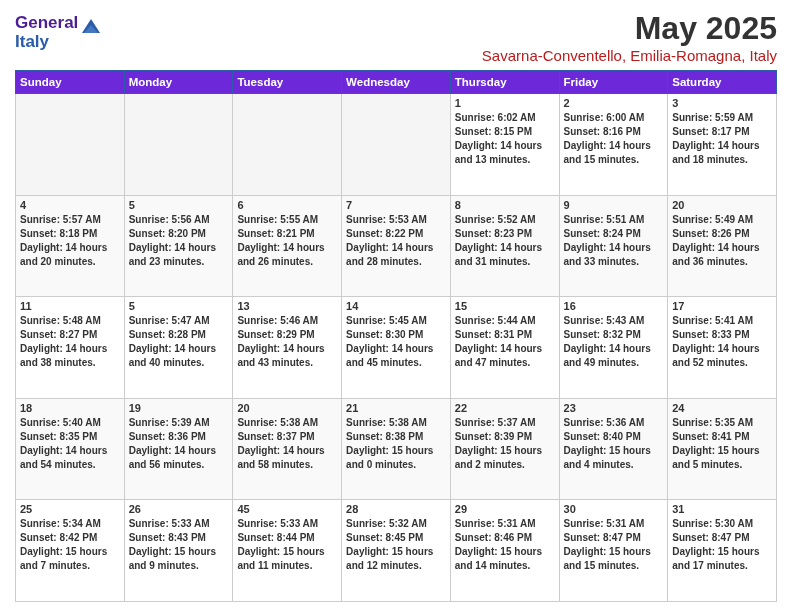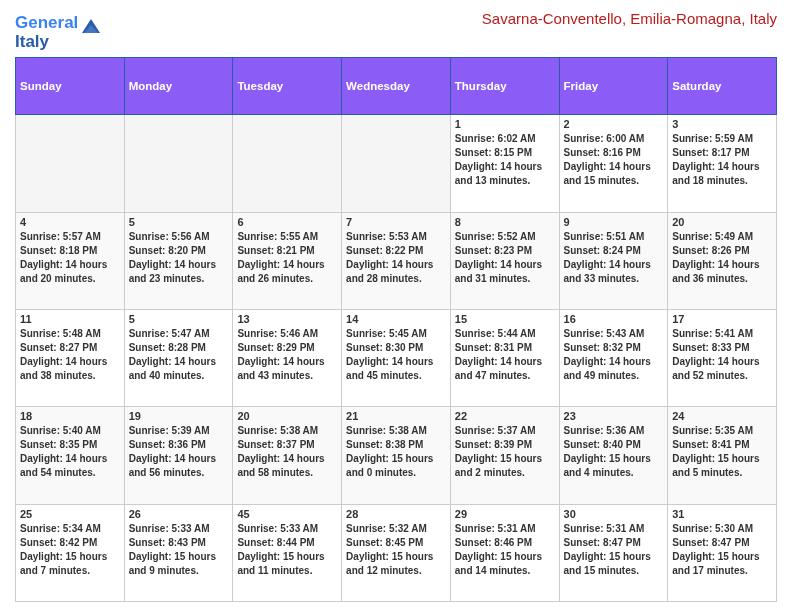--- a/index.html
+++ b/index.html
@@ -48,24 +48,24 @@
     .location-title {
       font-size: 15px;
       color: #b91c1c;
     }
     .calendar-table {
       width: 100%;
       border-collapse: collapse;
       flex: 1;
     }
     .calendar-table th {
-      background: #8b5cf6;
+      background: #6d28d9;
       color: #fff;
       font-size: 11.5px;
-      padding: 22px 4px;
+      padding: 5px 4px;
       text-align: left;
       border: 1px solid #2a5caa;
     }
     .calendar-table td {
       border: 1px solid #ccc;
       vertical-align: top;
       padding: 3px 4px;
       font-size: 9px;
       color: #333;
       width: calc(100% / 7);
@@ -92,31 +92,32 @@
   </style>
 </head>
 <body>
 
 <div class="page">
   <div class="header">
     <div class="logo">
       <div>
         <div style="display:flex;align-items:center;">
           <span class="logo-text">
-            <span style="color:#3b82f6;font-size:17px;font-weight:bold;">General</span>
+            <span style="color:#4c1d95;font-size:17px;font-weight:bold;">General</span>
             <span style="color:#2a5caa;font-size:17px;font-weight:bold;">Italy</span>
           </span>
           <svg width="22" height="22" viewBox="0 0 22 22" style="margin-left:2px;margin-top:-14px;">
             <polygon points="2,18 11,4 20,18" fill="#2a5caa"></polygon>
             <polygon points="11,10 18,18 4,18" fill="#5588cc" opacity="0.6"></polygon>
           </svg>
         </div>
       </div>
     </div>
     <div class="title-block">
+      <div class="month-title">May 2025</div>
       <div class="location-title">Savarna-Conventello, Emilia-Romagna, Italy</div>
     </div>
   </div>
 
   <table class="calendar-table">
     <thead>
       <tr>
       <th>Sunday</th>
           <th>Monday</th>
           <th>Tuesday</th>

